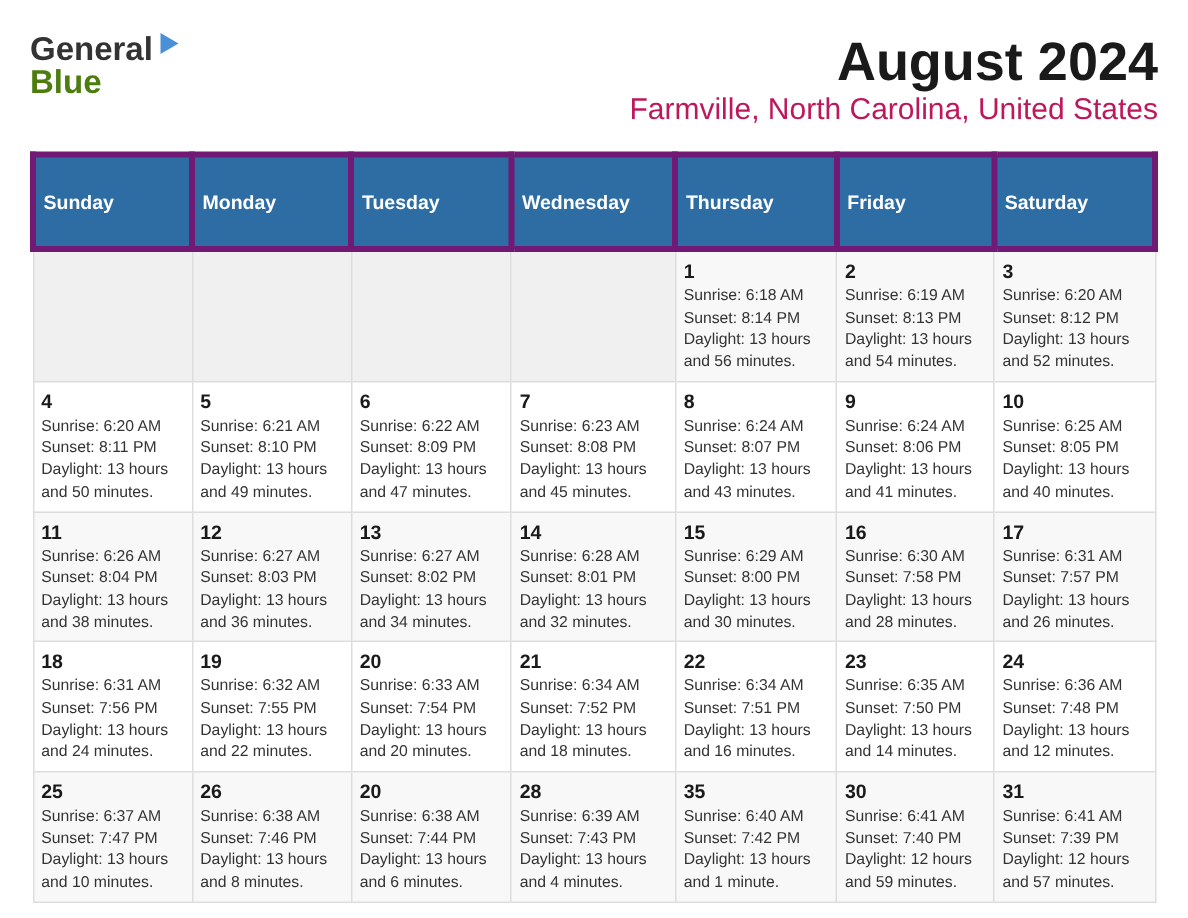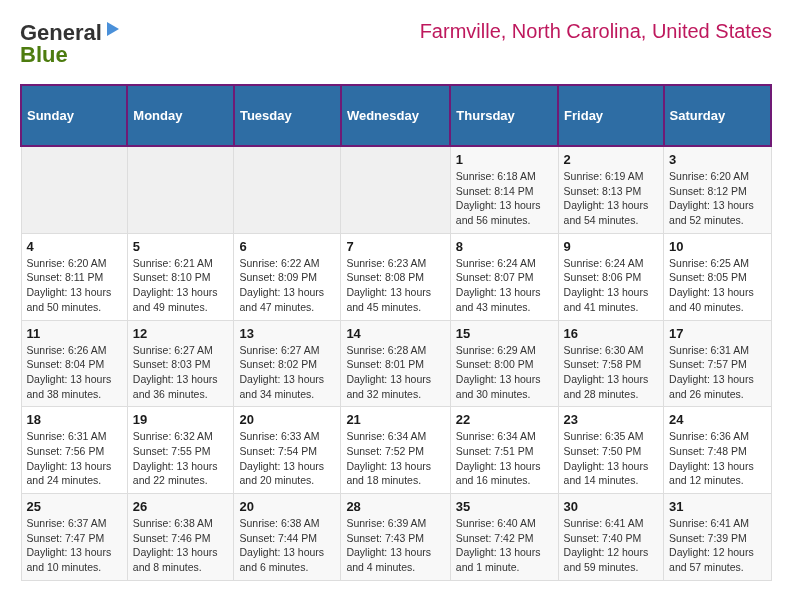--- a/index.html
+++ b/index.html
@@ -42,21 +42,21 @@
     }
     .calendar thead tr {
       background-color: #2e6da4;
       color: #fff;
     }
     .calendar thead th {
       padding: 22px 5px;
       text-align: left;
       font-size: 13px;
       font-weight: bold;
-      border: 2px solid #701a75;
+      border: 4px solid #701a75;
     }
     .calendar tbody tr {
       background: #fff;
     }
     .calendar tbody tr:nth-child(odd) {
       background: #f8f8f8;
     }
     .calendar tbody td {
       vertical-align: top;
       padding: 5px 5px;
@@ -90,20 +90,21 @@
       <span class="logo-general" style="font-size:22px;font-weight:bold;color:#333;">General</span>
       <span style="display:inline-block;margin-left:1px;">
         <svg width="18" height="18" viewBox="0 0 18 18">
           <polygon points="4,2 16,9 4,16" fill="#4a90d9"></polygon>
         </svg>
       </span>
     </div>
     <span class="logo-blue" style="font-size:22px;font-weight:bold;color:#4d7c0f;margin-top:-4px;margin-left:0;">Blue</span>
   </div>
   <div class="title-section">
+    <div class="main-title">August 2024</div>
     <div class="subtitle">Farmville, North Carolina, United States</div>
   </div>
 </div>
 
 <table class="calendar">
   <thead>
     <tr>
     <th>Sunday</th>
         <th>Monday</th>
         <th>Tuesday</th>

